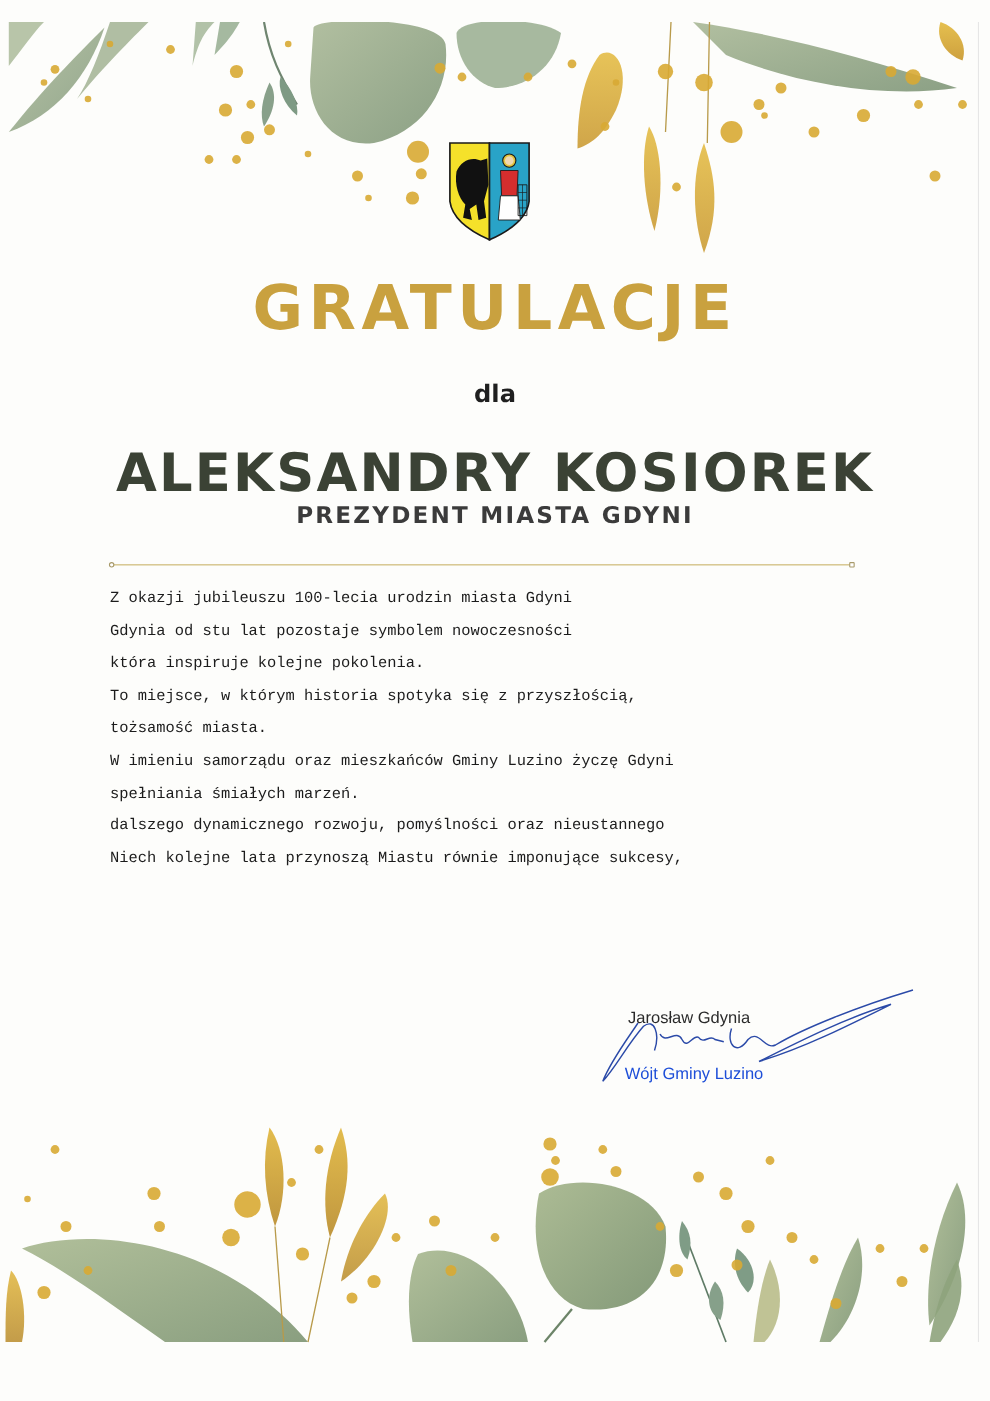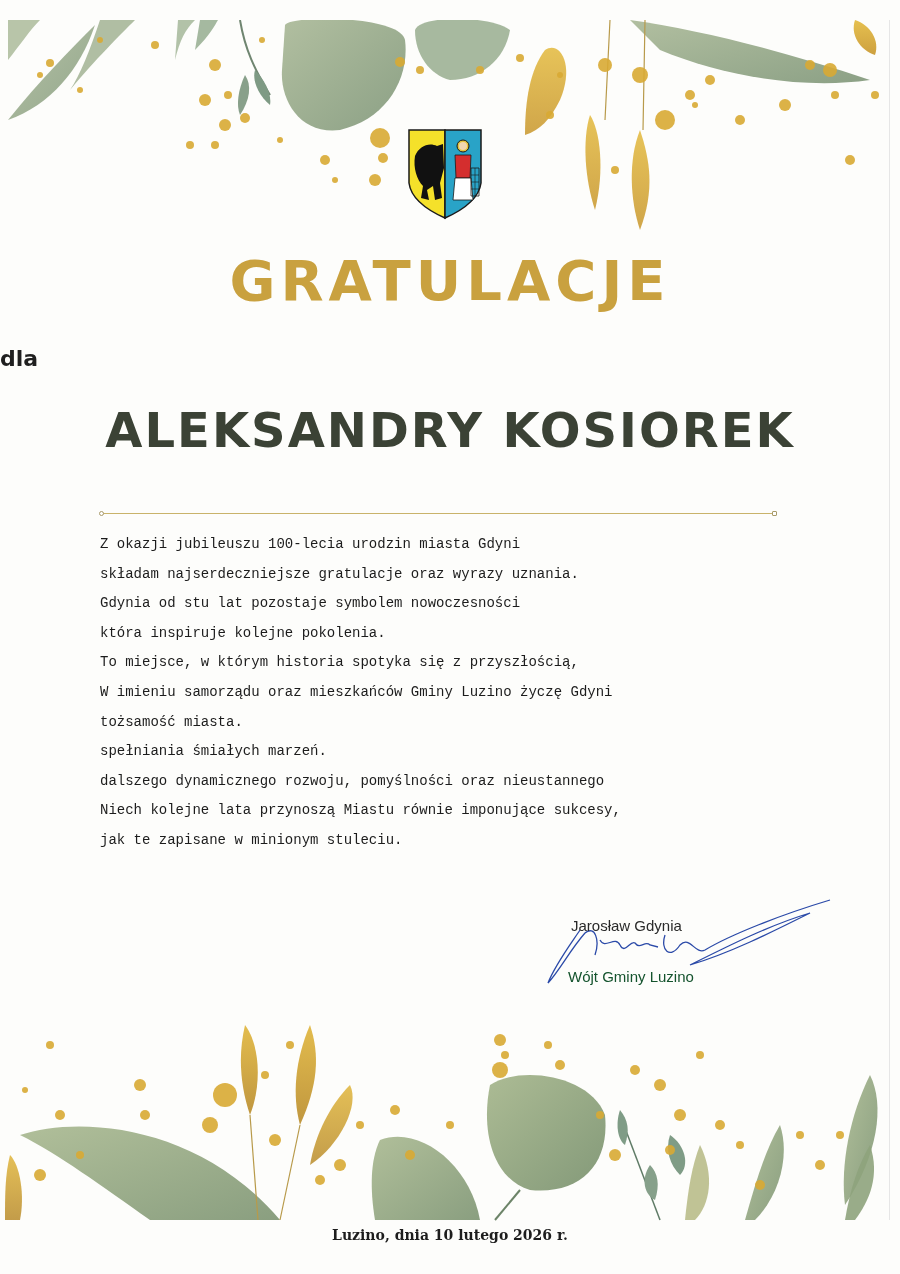--- a/index.html
+++ b/index.html
@@ -14,21 +14,21 @@
   .deco-bottom { top: 1015px; height: 210px; }
 
   .crest { position: absolute; left: 407px; top: 128px; width: 76px; height: 92px; }
 
   .title {
     position: absolute; left: 0; right: 0; top: 248px; text-align: center;
     font-family: "DejaVu Sans", sans-serif; font-weight: bold;
     font-size: 56px; letter-spacing: 5px; color: #c9a13f;
   }
   .dla {
-    position: absolute; left: 0; right: 0; top: 346px; text-align: left;
+    position: absolute; left: 0; right: 0; top: 346px; text-align: center;
     font-weight: bold; font-size: 22px; color: #1f1f1f;
   }
   .name {
     position: absolute; left: 0; right: 0; top: 402px; text-align: center;
     font-weight: bold; font-size: 48px; letter-spacing: 2px; color: #3b4235;
   }
   .role {
     position: absolute; left: 0; right: 0; top: 456px; text-align: center;
     font-weight: bold; font-size: 21px; letter-spacing: 2px; color: #3b3b3b;
   }
@@ -48,21 +48,21 @@
     font-family: Liberation Mono, monospace;
     font-size: 14px; line-height: 29.6px; color: #1c1c1c;
   }
   .body-text div { white-space: nowrap; }
   .signer-name {
     position: absolute; left: 571px; top: 917px;
     font-family: "Liberation Sans", sans-serif; font-size: 15px; color: #2a2a2a;
   }
   .signer-role {
     position: absolute; left: 568px; top: 968px;
-    font-family: "Liberation Sans", sans-serif; font-size: 15px; color: #14532d;
+    font-family: "Liberation Sans", sans-serif; font-size: 15px; color: #1d4ed8;
   }
   .signature { position: absolute; left: 540px; top: 895px; width: 300px; height: 95px; }
 
   .date {
     position: absolute; left: 0; right: 0; top: 1227px; text-align: center;
     font-family: "DejaVu Serif", serif; font-weight: bold; font-size: 14px; color: #1d1d1d;
   }
   .scan-edge { position: absolute; right: 10px; top: 20px; width: 1px; height: 1200px; background: #e6e6e6; }
 </style>
 </head>
@@ -148,35 +148,34 @@
     <circle cx="56" cy="18" r="4" fill="#f0d7b0"></circle>
     <path d="M48,27 L64,27 L63,50 L49,50 Z" fill="#d42e2e" stroke="#1a1a1a" stroke-width="0.8"></path>
     <path d="M48,50 L64,50 L66,72 L46,72 Z" fill="#ffffff" stroke="#1a1a1a" stroke-width="0.8"></path>
     <path d="M64,40 L72,40 L72,68 L64,68 Z" fill="none" stroke="#1a1a1a" stroke-width="0.8"></path>
     <path d="M64,47 L72,47 M64,54 L72,54 M64,61 L72,61 M68,40 L68,68" stroke="#1a1a1a" stroke-width="0.6"></path>
   </svg>
 
   <div class="title">GRATULACJE</div>
   <div class="dla">dla</div>
   <div class="name">ALEKSANDRY KOSIOREK</div>
+  <div class="role">PREZYDENT MIASTA GDYNI</div>
 
   <div class="divider"></div>
 
   <div class="body-text">
     <div>Z okazji jubileuszu 100-lecia urodzin miasta Gdyni</div>
-    <div>składam najserdeczniejsze gratulacje oraz wyrazy uznania.</div>
     <div>Gdynia od stu lat pozostaje symbolem nowoczesności</div>
     <div>która inspiruje kolejne pokolenia.</div>
     <div>To miejsce, w którym historia spotyka się z przyszłością,</div>
+    <div>tożsamość miasta.</div>
     <div>W imieniu samorządu oraz mieszkańców Gminy Luzino życzę Gdyni</div>
-    <div>tożsamość miasta.</div>
     <div>spełniania śmiałych marzeń.</div>
     <div>dalszego dynamicznego rozwoju, pomyślności oraz nieustannego</div>
     <div>Niech kolejne lata przynoszą Miastu równie imponujące sukcesy,</div>
-    <div>jak te zapisane w minionym stuleciu.</div>
   </div>
 
   <svg class="signature" viewBox="0 0 300 95">
     <path d="M40,35 C30,50 15,70 8,88 C20,75 30,55 45,38 C55,30 60,45 55,60 M60,45 C65,55 75,40 80,50 C85,60 90,45 95,48 C100,55 105,45 110,50 L118,52 M125,40 C120,55 130,65 140,50 C150,40 155,60 165,55 C190,40 240,20 290,5 M150,70 C190,50 230,30 270,18 C230,38 190,58 150,70" stroke="#2b4aa8" stroke-width="1.3" fill="none"></path>
   </svg>
   <div class="signer-name">Jarosław Gdynia</div>
   <div class="signer-role">Wójt Gminy Luzino</div>
 
   <svg class="deco deco-bottom" viewBox="0 0 900 210">
     <defs>
@@ -239,15 +238,14 @@
         <circle cx="700" cy="40" r="4"></circle>
       <circle cx="720" cy="110" r="5"></circle>
         <circle cx="740" cy="130" r="4"></circle>
         <circle cx="760" cy="170" r="5"></circle>
       <circle cx="800" cy="120" r="4"></circle>
         <circle cx="820" cy="150" r="5"></circle>
         <circle cx="840" cy="120" r="4"></circle>
     </g>
   </svg>
 
-  <div class="date">Luzino, dnia 10 lutego 2026 r.</div>
   <div class="scan-edge"></div>
 </div>
 
 </body></html>

